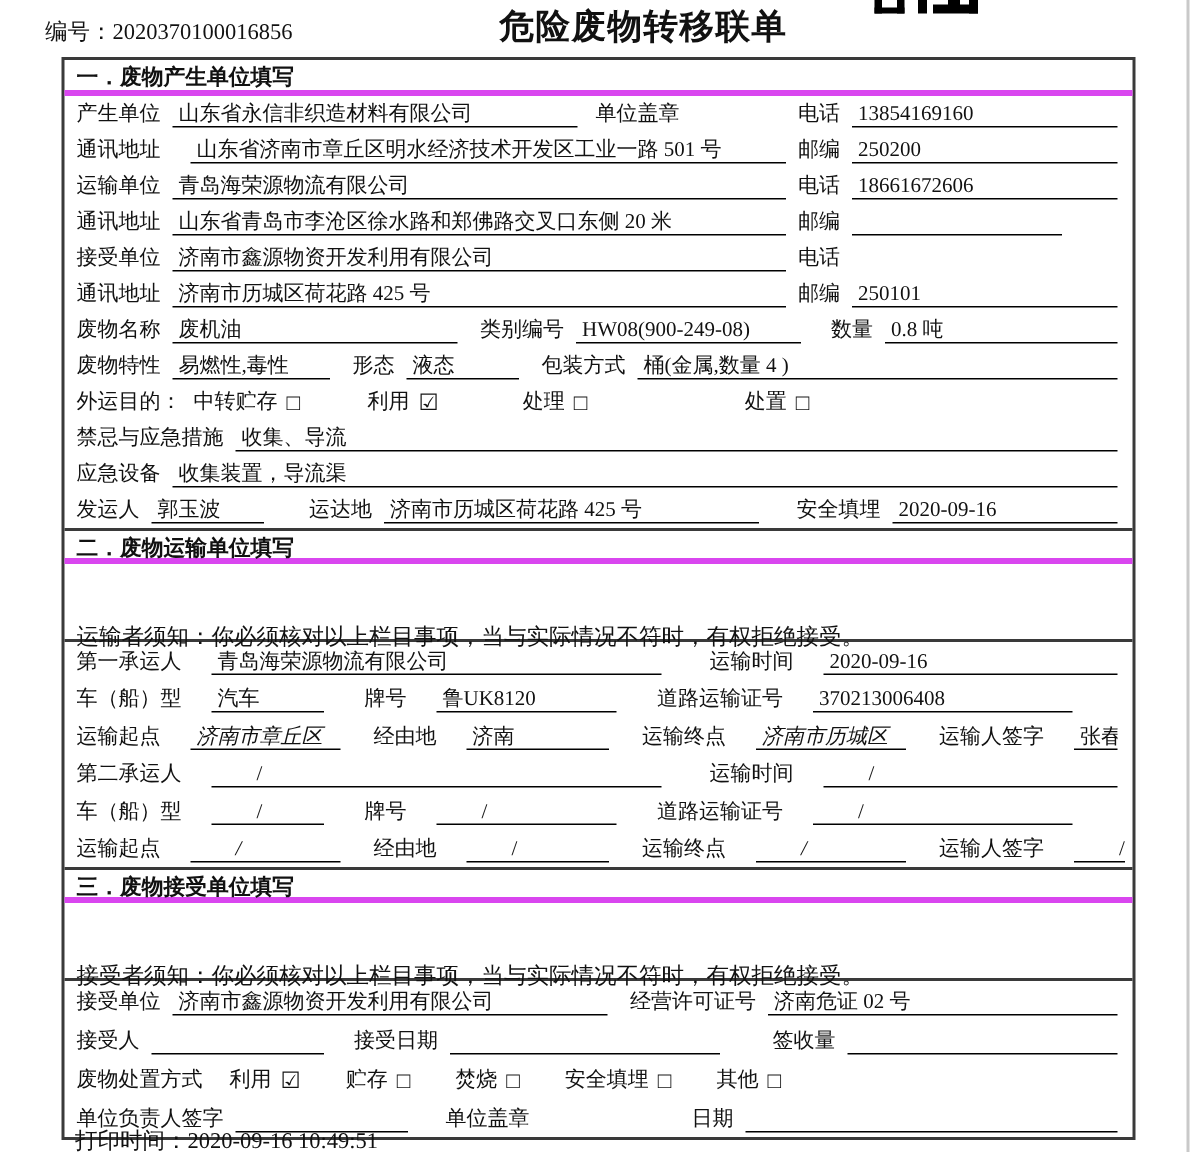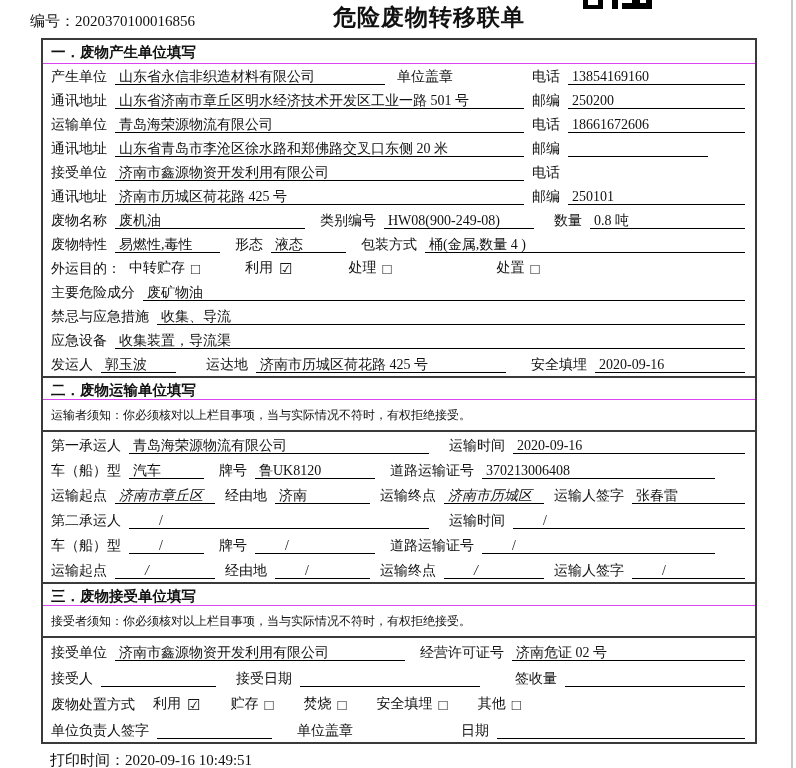--- a/index.html
+++ b/index.html
@@ -15,32 +15,32 @@
   .qr{position:absolute;left:583px;top:0;width:70px;height:10px;}
   .qr div{position:absolute;background:#000;}
   .edge-line{position:absolute;right:3px;top:0;width:2px;height:768px;background:#c9c9c9;}
 
   .formbox{
     position:absolute;left:41px;top:38px;width:716px;box-sizing:border-box;
     border:2px solid #3a3a3a;background:#fff;
   }
   .sec-head{
     font-family:"Liberation Sans","DejaVu Sans",sans-serif;font-weight:bold;font-size:14.5px;
-    height:24px;line-height:22px;padding:1px 8px 0;border-bottom:1px solid #d946ef;box-sizing:border-box;
+    height:24px;line-height:22px;padding:1px 8px 0;border-bottom:4px solid #d946ef;box-sizing:border-box;
   }
   .sec-head.mid{border-top:2px solid #3a3a3a;}
   .notice{
-    font-size:12px;height:32px;line-height:30px;padding:0 8px;box-sizing:border-box;
-    border-bottom:2px solid #3a3a3a;white-space:nowrap;
+    font-size:15px;height:32px;line-height:30px;padding:14px 8px;box-sizing:border-box;
+    border-bottom:2px solid #3a3a3a;white-space:nowrap;margin-top:20px;
   }
   .row{
     display:flex;align-items:flex-end;height:24px;box-sizing:border-box;
     padding:0 10px 3px 8px;font-size:14px;
   }
-  .row.h25{height:25px;}
+  .row.h25{height:25px;gap:12px;}
   .row.h26{height:26px;}
   .lab{white-space:nowrap;margin-right:8px;line-height:17px;flex-shrink:0;}
   .fill{
     border-bottom:1px solid #000;height:17px;line-height:17px;padding:0 4px;
     white-space:nowrap;overflow:hidden;box-sizing:border-box;
   }
   .grow{flex:1 1 auto;min-width:0;}
   .spacer{flex:1 1 auto;}
   .lpart{display:flex;flex:1 1 auto;align-items:flex-end;min-width:0;}
   .rcol{display:flex;width:213px;flex-shrink:0;align-items:flex-end;}
@@ -87,21 +87,21 @@
     </div>
     <div class="rcol">
       <span class="lab">电话</span>
       <span class="fill grow">13854169160</span>
     </div>
   </div>
 
   <div class="row">
     <div class="lpart">
       <span class="lab">通讯地址</span>
-      <span class="fill grow" style="margin-right:8px;">山东省济南市章丘区明水经济技术开发区工业一路 501 号</span>
+      <span class="fill grow" style="margin-right:8px;margin-left:12px;">山东省济南市章丘区明水经济技术开发区工业一路 501 号</span>
     </div>
     <div class="rcol">
       <span class="lab">邮编</span>
       <span class="fill grow">250200</span>
     </div>
   </div>
 
   <div class="row">
     <div class="lpart">
       <span class="lab">运输单位</span>
@@ -176,24 +176,20 @@
     <span class="cbg ml80">
       <span>处理</span>
       <span class="cb">□</span>
     </span>
     <span class="cbg ml105">
       <span>处置</span>
       <span class="cb">□</span>
     </span>
   </div>
 
-  <div class="row">
-    <span class="lab">主要危险成分</span>
-    <span class="fill grow">废矿物油</span>
-  </div>
 
   <div class="row">
     <span class="lab">禁忌与应急措施</span>
     <span class="fill grow">收集、导流</span>
   </div>
 
   <div class="row">
     <span class="lab">应急设备</span>
     <span class="fill grow">收集装置，导流渠</span>
   </div>

